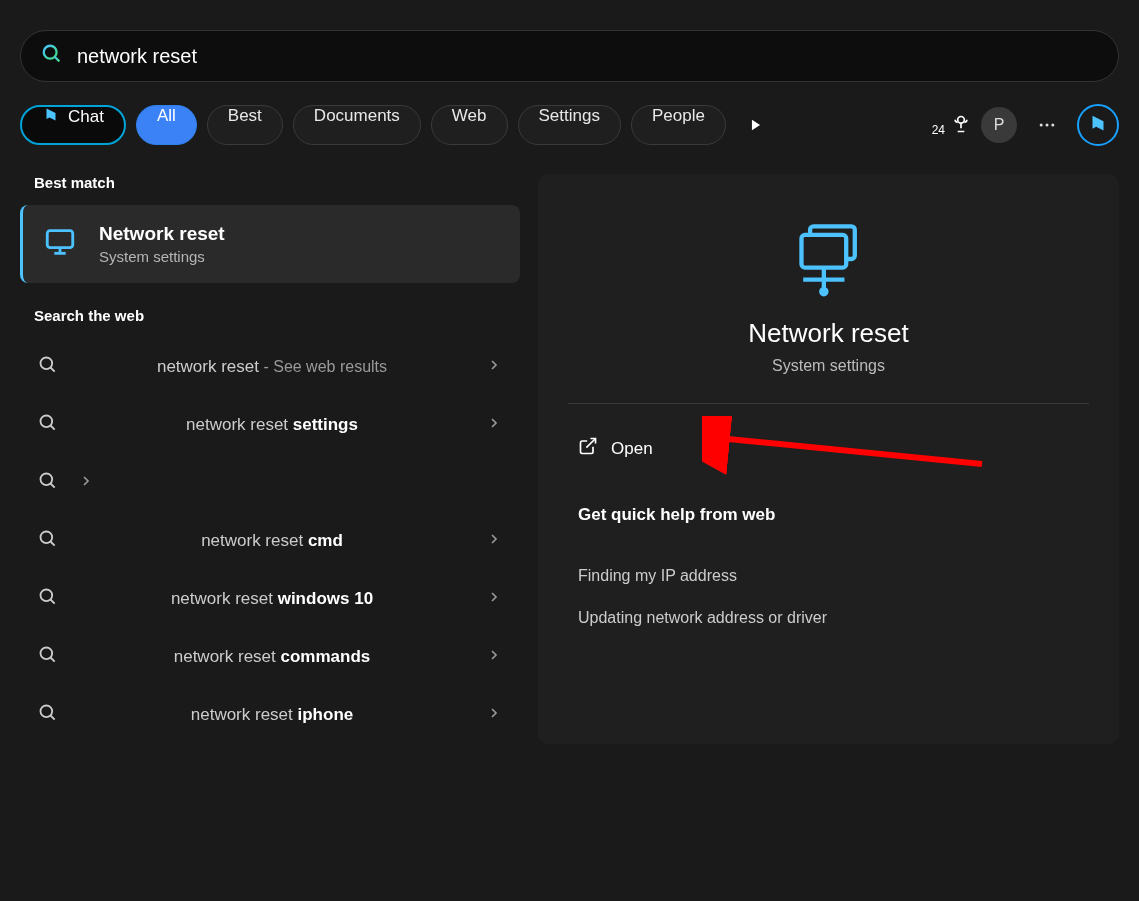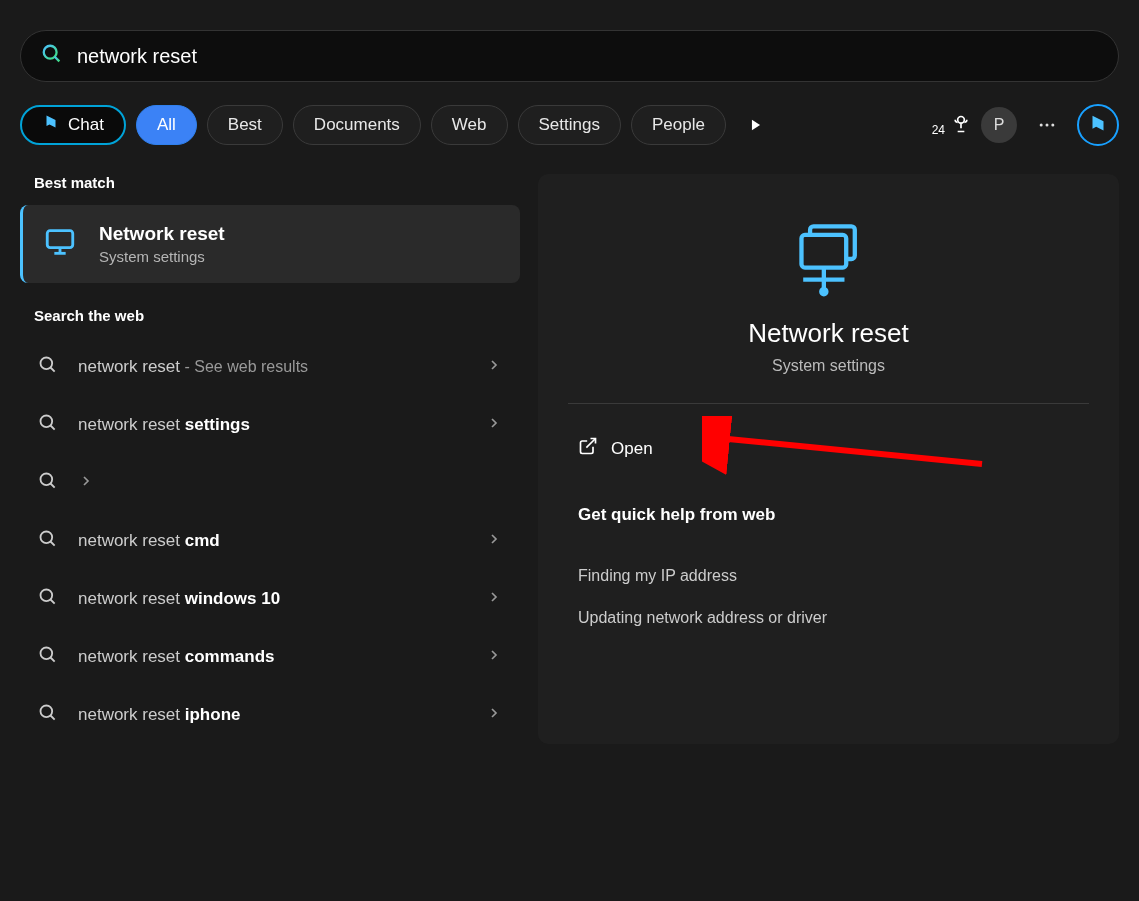--- a/index.html
+++ b/index.html
@@ -35,21 +35,21 @@
 .filter-row {
   display: flex;
   align-items: center;
   gap: 10px;
   margin-bottom: 28px;
 }
 .pill {
   height: 40px;
   border-radius: 20px;
   display: flex;
-  align-items: center;
+  align-items: flex-start;
   justify-content: center;
   padding: 0 20px;
   font-size: 17px;
   cursor: pointer;
   border: 1px solid #3a3a3a;
   background: #1f1f1f;
   color: #e8e8e8;
   gap: 8px;
 }
 .pill.chat {
@@ -121,20 +121,21 @@
   align-items: center;
   gap: 20px;
   padding: 17px 18px;
   cursor: pointer;
   border-radius: 6px;
 }
 .web-item .txt {
   flex: 1;
   font-size: 17px;
   color: #ddd;
+  text-align: center;
 }
 .web-item .txt .prefix { color: #ccc; }
 .web-item .txt .bold { color: #fff; font-weight: 600; }
 .web-item .txt .suffix { color: #999; font-size: 16px; }
 .chev { color: #888; }
 .panel-icon {
   width: 90px;
   height: 90px;
   margin: 0 auto;
   display: flex;

